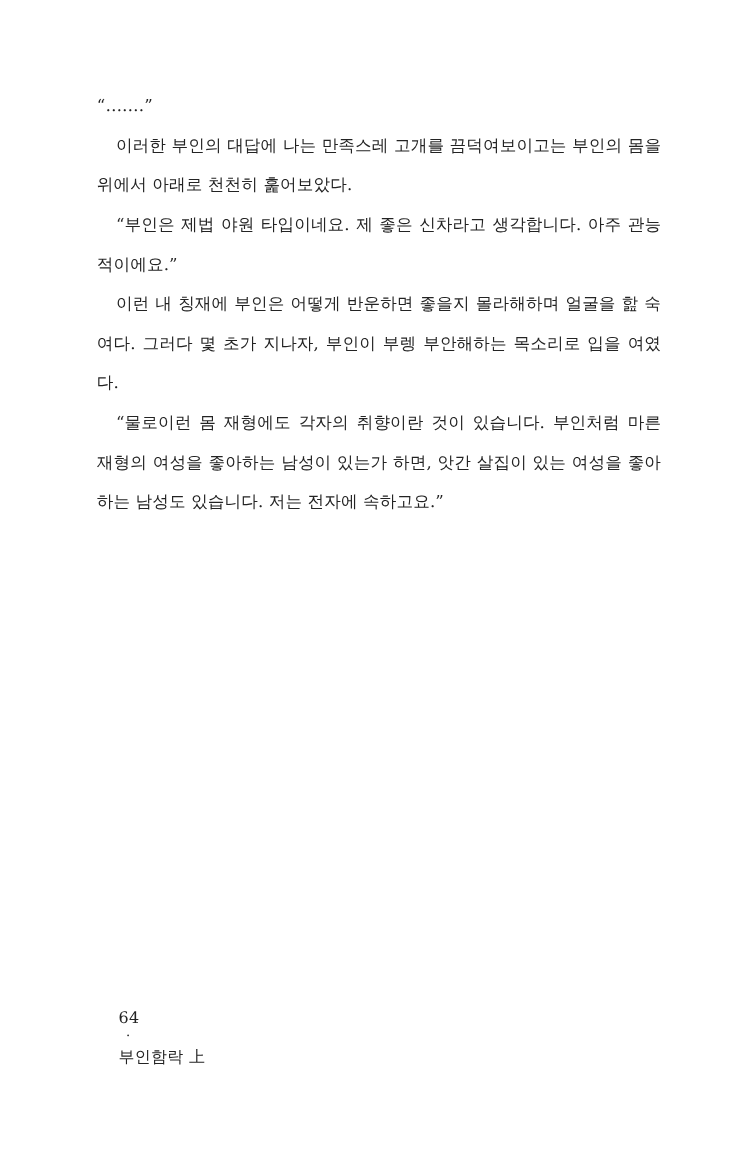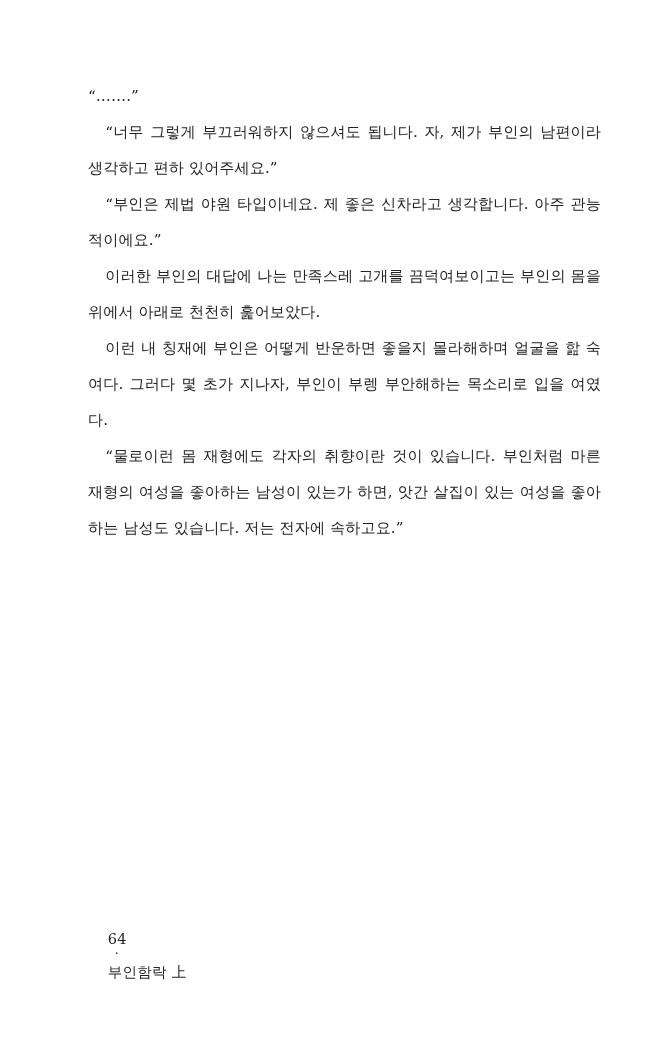--- a/index.html
+++ b/index.html
@@ -32,41 +32,40 @@
   p {
     margin: 0;
     text-indent: 1.15em;
   }
   p.noindent {
     text-indent: 0;
   }
   .footer {
     position: absolute;
     left: 88px;
-    bottom: 52px;
+    bottom: 64px;
     font-size: 14.5px;
     letter-spacing: 0.3px;
     color: #232323;
     white-space: pre;
   }
   .footer .sep {
     margin: 0 7px;
     font-size: 12px;
     vertical-align: 2px;
   }
 </style>
 </head>
 <body>
 
 <div class="page">
   <div class="body-text">
     <p class="noindent">“…….”</p>
-    <p>“너무 그렇게 부끄러워하지 않으셔도 됩니다. 자, 제가 부인의 남편이라 생각하고 편하 있어주세요.”</p>
+    <p>이러한 부인의 대답에 나는 만족스레 고개를 끔덕여보이고는 부인의 몸을 위에서 아래로 천천히 훑어보았다.</p>
     <p>“부인은 제법 야원 타입이네요. 제 좋은 신차라고 생각합니다. 아주 관능적이에요.”</p>
-    <p>이러한 부인의 대답에 나는 만족스레 고개를 끔덕여보이고는 부인의 몸을 위에서 아래로 천천히 훑어보았다.</p>
     <p>이런 내 칭재에 부인은 어떻게 반운하면 좋을지 몰라해하며 얼굴을 핦 숙여다. 그러다 몇 초가 지나자, 부인이 부렝 부안해하는 목소리로 입을 여였다.</p>
     <p>“물로이런 몸 재형에도 각자의 취향이란 것이 있습니다. 부인처럼 마른 재형의 여성을 좋아하는 남성이 있는가 하면, 앗간 살집이 있는 여성을 좋아하는 남성도 있습니다. 저는 전자에 속하고요.”</p>
   </div>
 
   <div class="footer">
     <span>64</span>
     <span class="sep">·</span>
     <span>부인함락 上</span>
   </div>
 </div>

